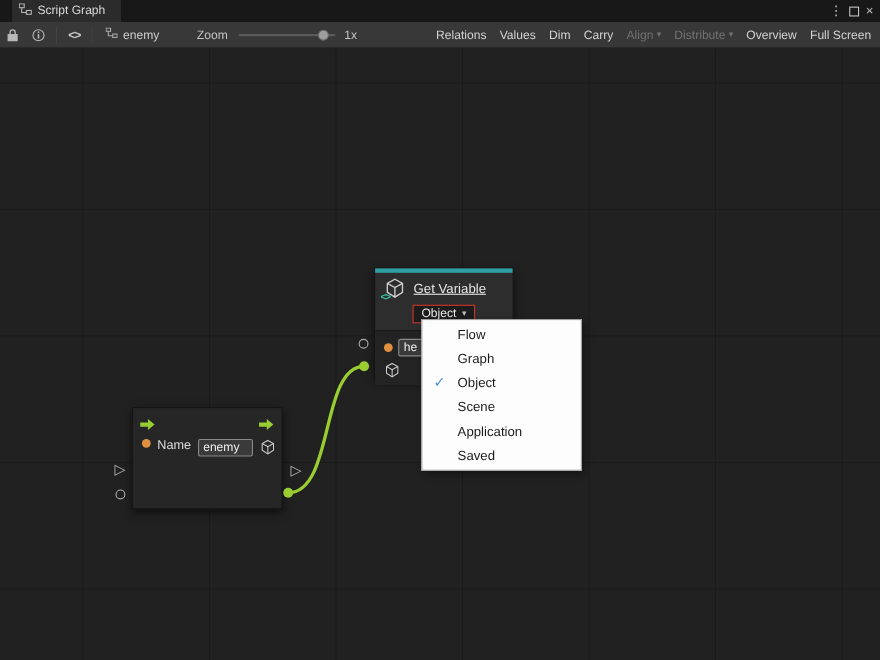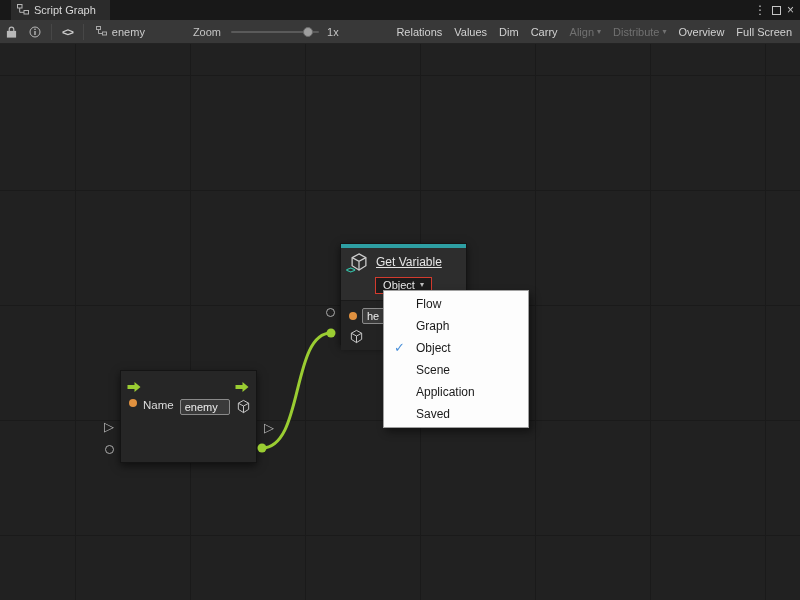--- a/index.html
+++ b/index.html
@@ -19,21 +19,21 @@
 
   
   .toolbar { position:absolute; top:20px; left:0; right:0; height:24px; background:#383838;
              border-bottom:1px solid #232323; display:flex; align-items:center;
              color:#cccccc; font-size:11px; }
   .tb-icon-btn { display:flex; align-items:center; justify-content:center;
                  height:24px; padding:0 6px; cursor:default; }
   .tb-sep { width:1px; height:16px; background:#2a2a2a; border-right:1px solid #474747; margin:0 4px; }
   .code-glyph { color:#cfcfcf; font-weight:bold; font-size:11px; letter-spacing:-1px; }
   .crumb { display:flex; align-items:center; gap:5px; padding:0 8px; height:24px; }
-  .zoom-label { margin-left:40px; color:#c4c4c4; }
+  .zoom-label { margin-left:26px; color:#c4c4c4; }
   .zoom-track { position:relative; width:88px; height:2px; background:#5a5a5a;
                 margin:0 8px 0 10px; border-radius:1px; }
   .zoom-handle { position:absolute; top:-4px; left:72px; width:10px; height:10px;
                  background:#9e9e9e; border-radius:50%; border:1px solid #6b6b6b; }
   .zoom-value { color:#c4c4c4; }
   .tb-buttons { margin-left:auto; display:flex; align-items:center; height:24px; padding-right:2px; }
   .tb-btn { display:flex; align-items:center; gap:3px; height:24px; padding:0 6px;
             color:#d2d2d2; cursor:default; white-space:nowrap; }
   .tb-btn.disabled { color:#717171; }
   .dd-arrow { font-size:8px; line-height:8px; }

